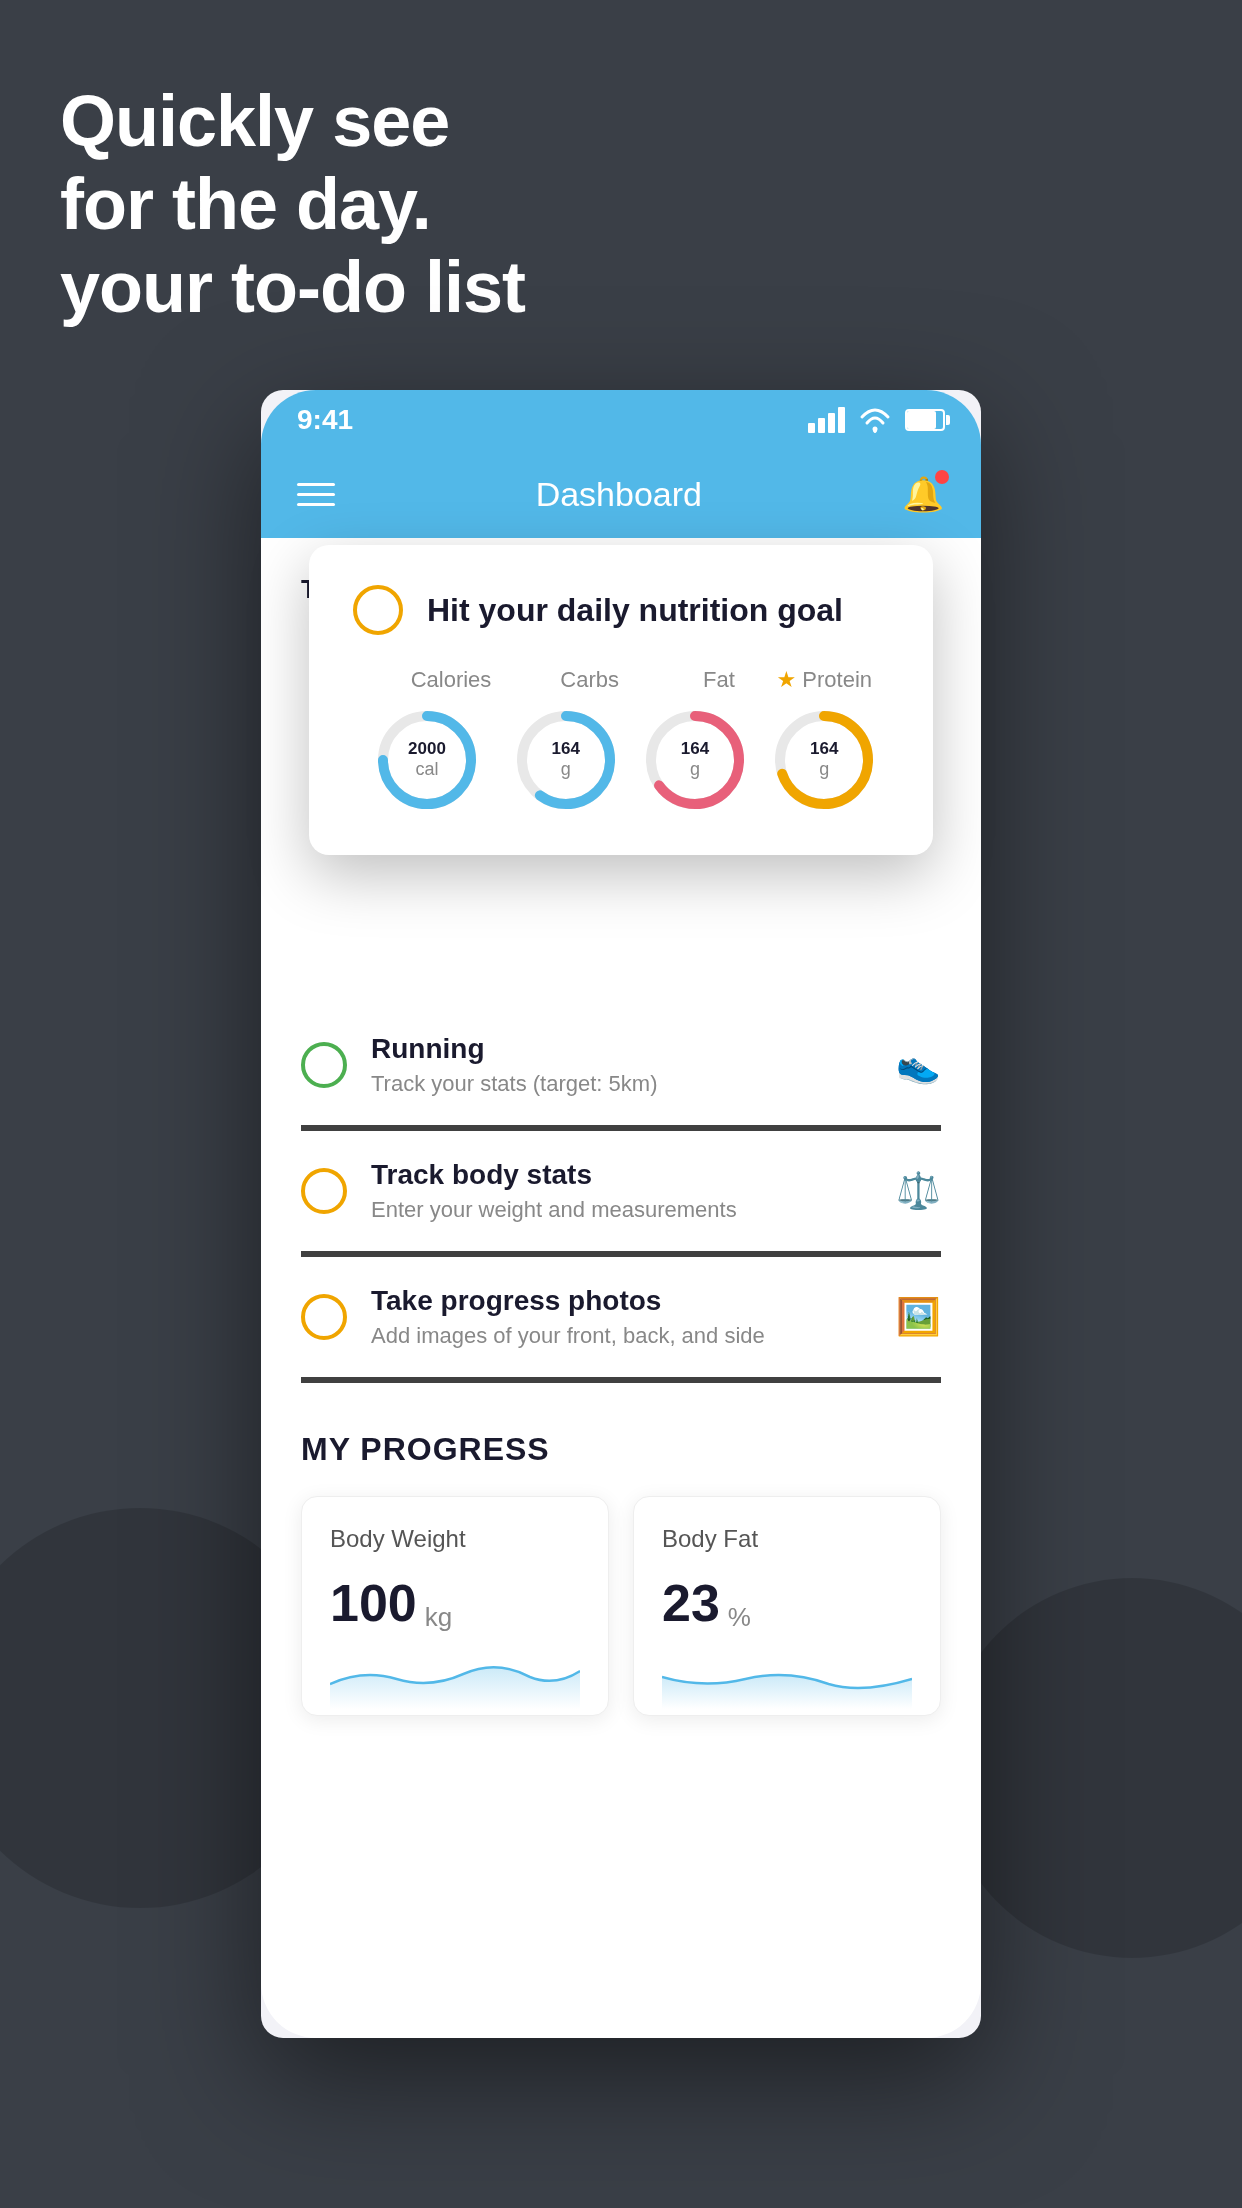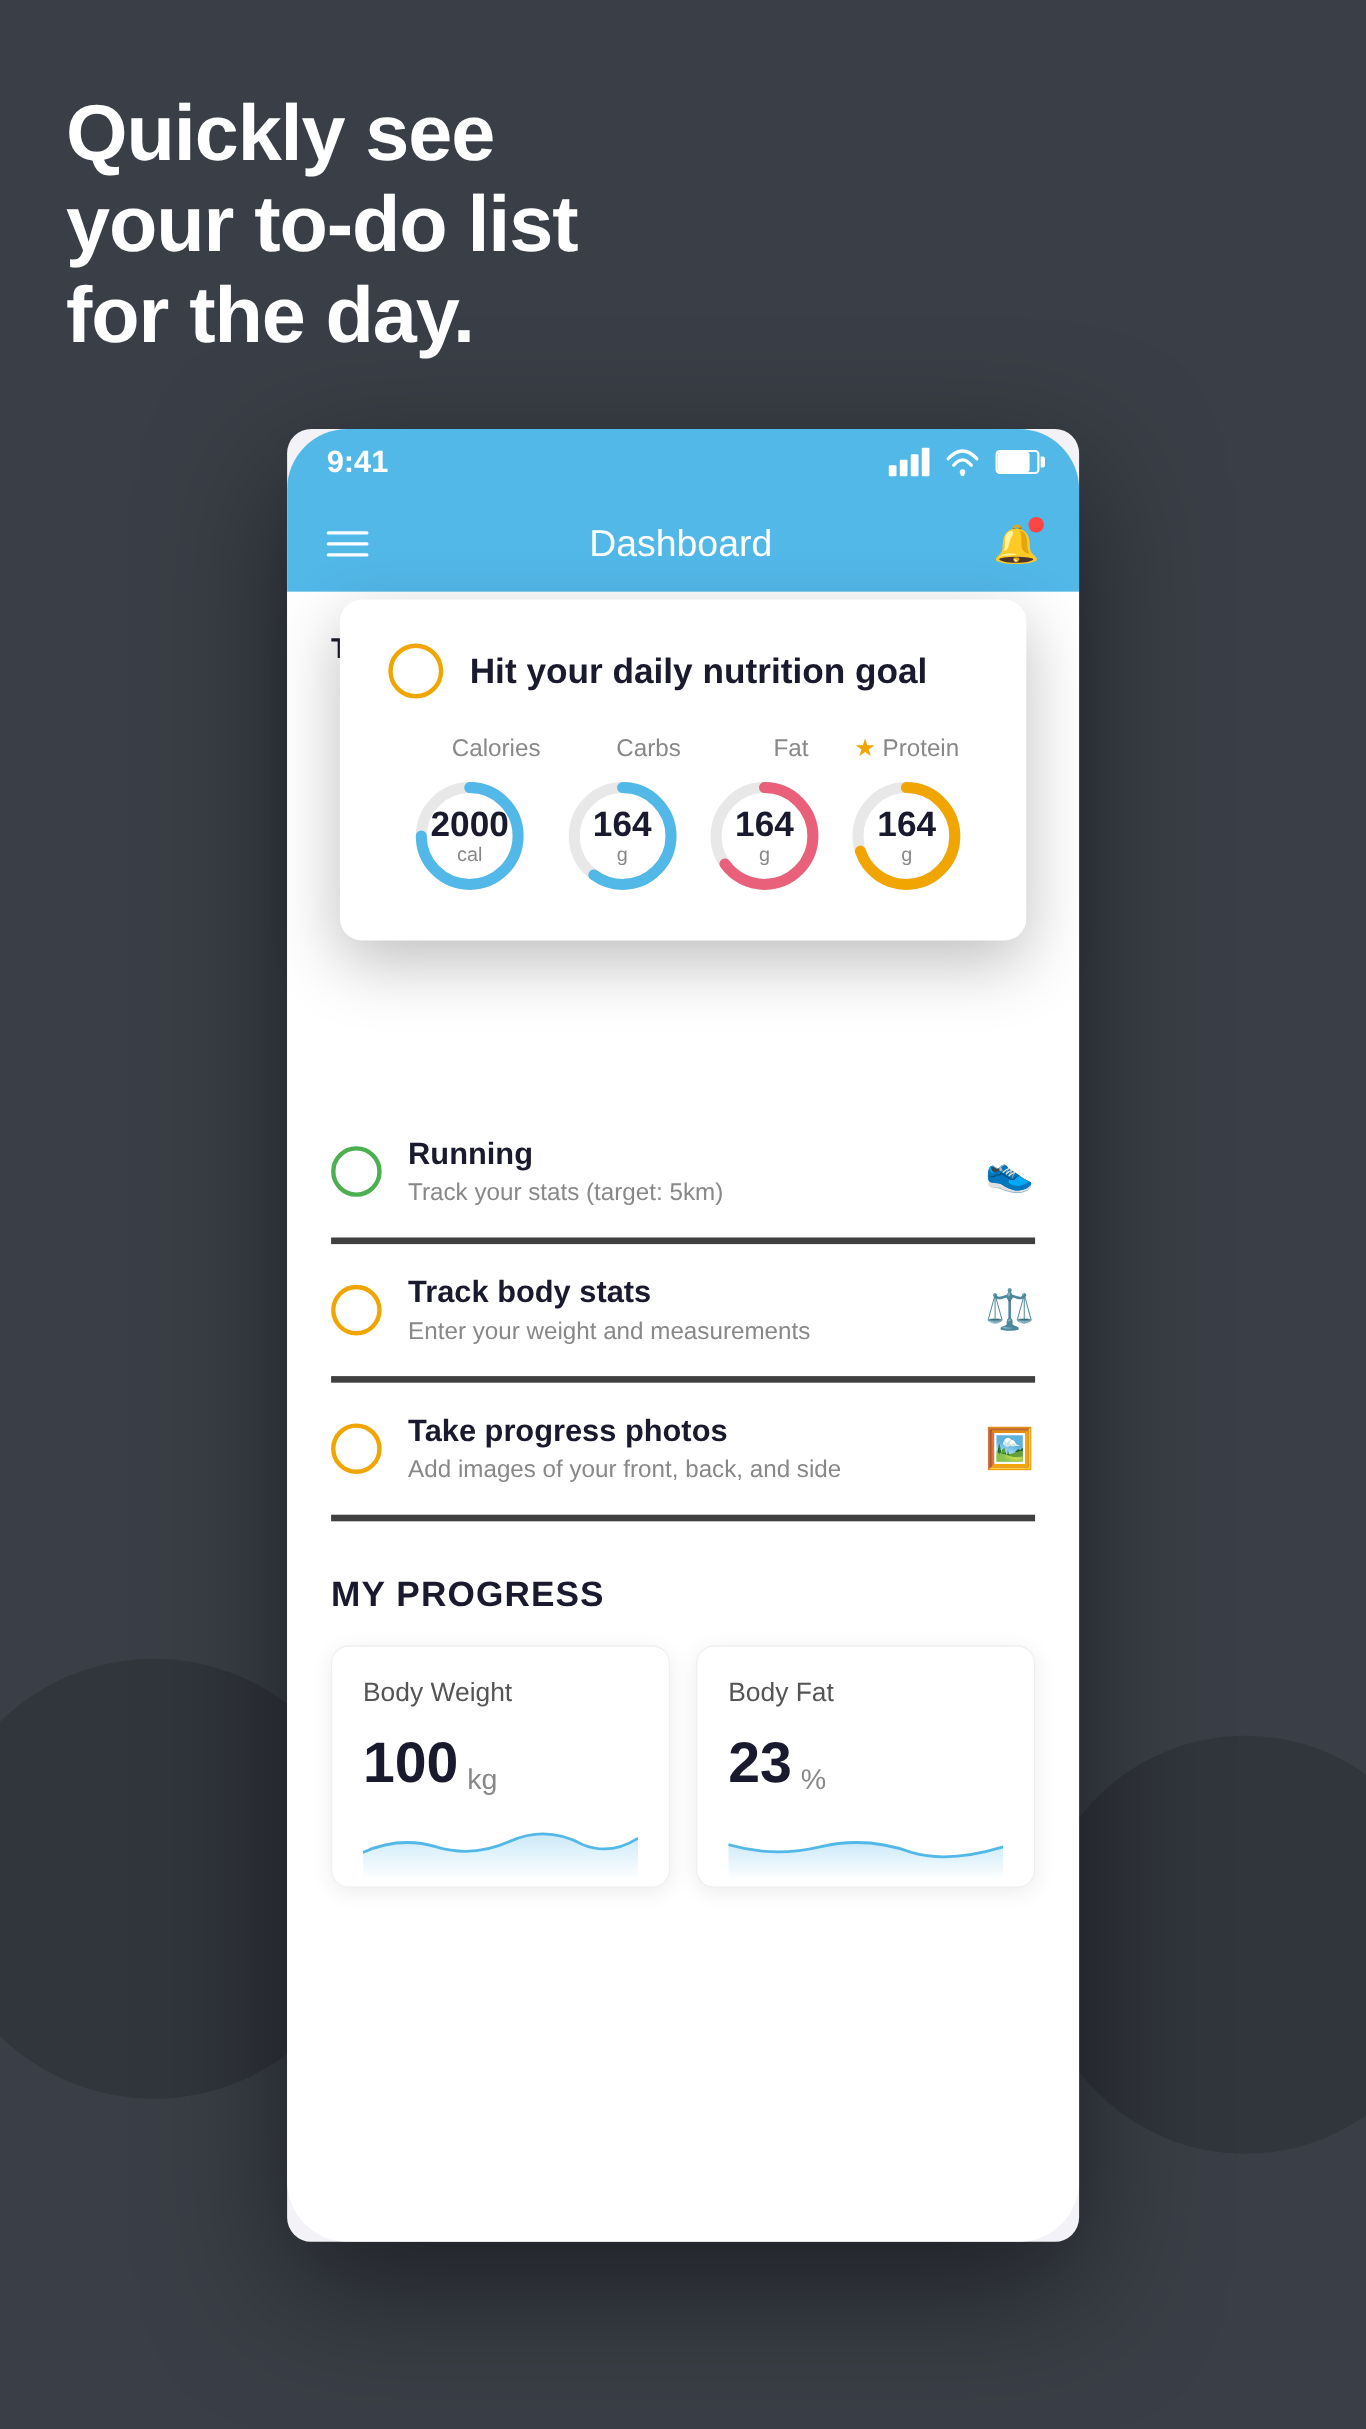--- a/index.html
+++ b/index.html
@@ -251,21 +251,21 @@
 
     .donut-center {
       position: absolute;
       top: 50%;
       left: 50%;
       transform: translate(-50%, -50%);
       text-align: center;
     }
 
     .donut-value {
-      font-size: 32px;
+      font-size: 17px;
       font-weight: 700;
       color: #1a1a2e;
       display: block;
       line-height: 1.1;
       text-align: right;
     }
 
     .donut-unit {
       font-size: 18px;
       color: #888;
@@ -405,22 +405,22 @@
     }
   </style>
 </head>
 <body>
 
 <div class="bg-circle-left"></div>
 <div class="bg-circle-right"></div>
 
 <div class="hero-text">
   <div>Quickly see</div>
+  <div>for the day.</div>
   <div>your to-do list</div>
-  <div>for the day.</div>
 </div>
 
 <div class="phone">
   <div class="phone-inner">
 
     <div class="status-bar">
       <span>9:41</span>
       <div class="status-right">
         <div class="signal-bars">
           <span></span>

